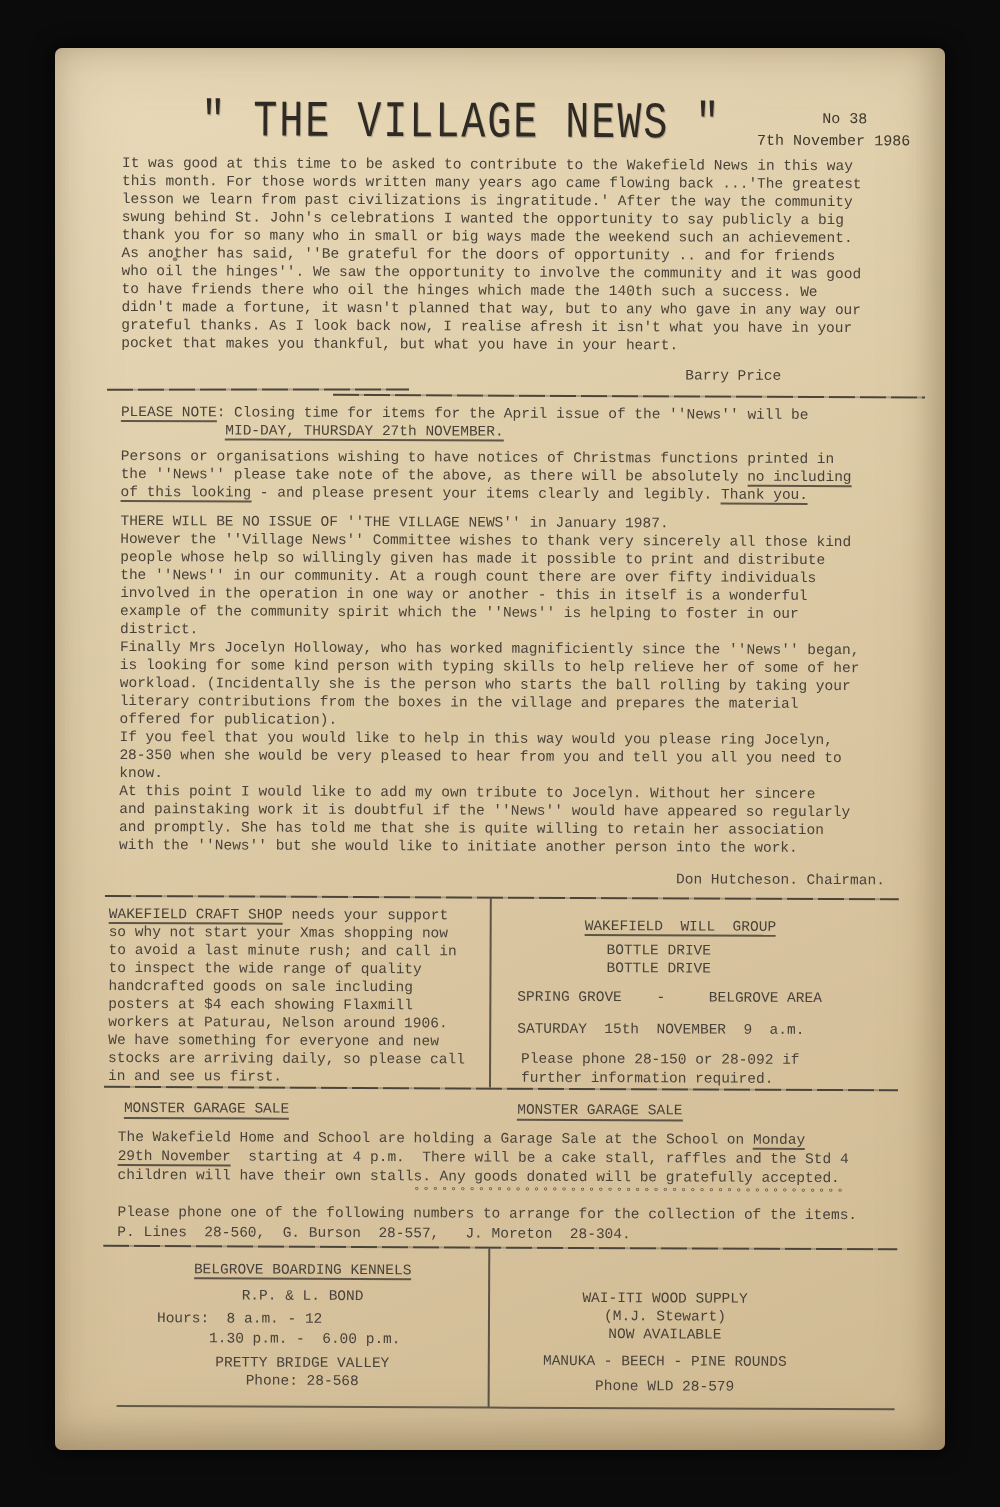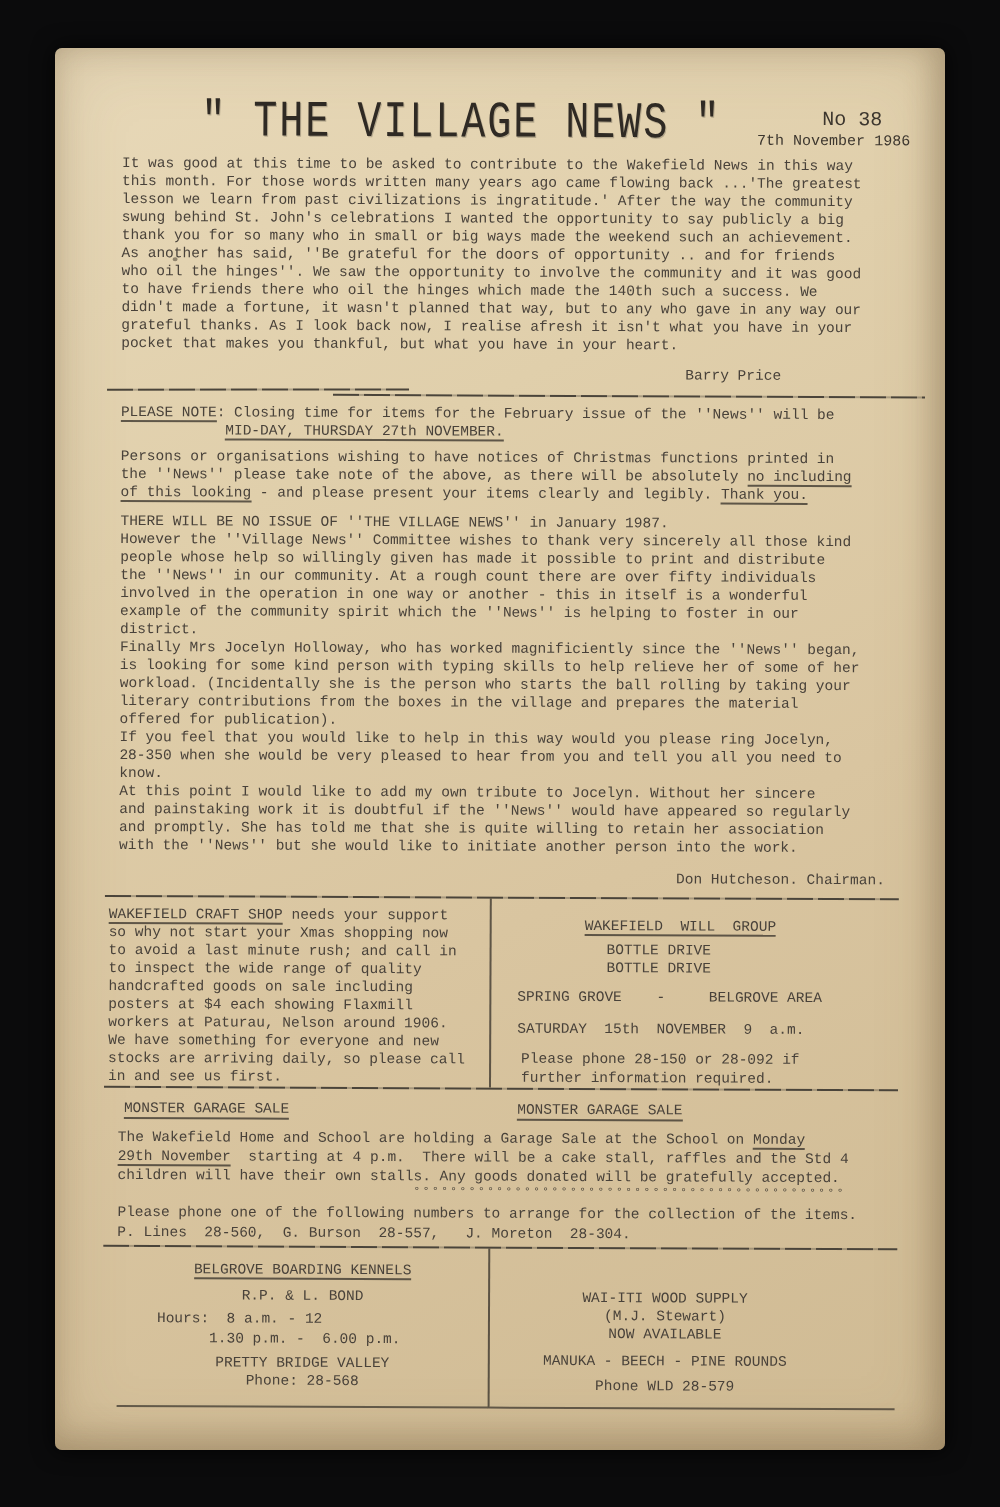--- a/index.html
+++ b/index.html
@@ -20,21 +20,21 @@
     transform:rotate(.25deg);transform-origin:80px 120px;
     color:#49423a;
     font-size:14.5px;line-height:18px;
   }
   .masthead{position:absolute;left:146px;top:46px;
     font-size:40px;line-height:44px;letter-spacing:2px;
     transform:scaleY(1.28);transform-origin:left top;
     color:#2f2a24;white-space:nowrap;
     text-shadow:1px 1px 0 rgba(47,42,36,.25);
   }
-  .issue-no{position:absolute;left:767px;top:60px;font-size:20px;white-space:nowrap;color:#3c362e;}
+  .issue-no{position:absolute;left:767px;top:60px;font-size:15px;white-space:nowrap;color:#3c362e;}
   .issue-date{position:absolute;left:702px;top:82px;font-size:15px;white-space:nowrap;color:#3c362e;text-align:center;}
   .main{position:absolute;left:67px;top:0;width:778px;}
   .para{white-space:pre-wrap;}
   .u{border-bottom:2px solid rgba(62,56,47,.8);}
   .sig1{margin-top:12px;text-align:right;padding-right:118px;}
   .sig2{margin-top:14px;text-align:right;padding-right:12px;}
   .div2{margin-top:4px;height:12px;position:relative;}
   .hline{height:2px;
     background:repeating-linear-gradient(90deg,#4a443a 0,#4a443a 26px,rgba(74,68,58,.35) 26px,rgba(74,68,58,.35) 31px);
   }
@@ -98,21 +98,21 @@
 didn't made a fortune, it wasn't planned that way, but to any who gave in any way our
 grateful thanks. As I look back now, I realise afresh it isn't what you have in your
 pocket that makes you thankful, but what you have in your heart.</div>
       <div class="sig1">Barry Price</div>
 
       <div class="div2">
         <div class="hline a"></div>
         <div class="hline b"></div>
       </div>
 
-      <div id="note" class="para"><span class="u">PLEASE NOTE</span><span>: Closing time for items for the February issue of the ''News'' will be
+      <div id="note" class="para"><span class="u">PLEASE NOTE</span><span>: Closing time for items for the April issue of the ''News'' will be
             </span><span class="u">MID-DAY, THURSDAY 27th NOVEMBER.</span></div>
       <div id="persons" class="para"><span>Persons or organisations wishing to have notices of Christmas functions printed in
 the ''News'' please take note of the above, as there will be absolutely </span><span class="u">no including</span><span>
 </span><span class="u">of this looking</span><span> - and please present your items clearly and legibly. </span><span class="u">Thank you.</span></div>
       <div id="noissue" class="para">THERE WILL BE NO ISSUE OF ''THE VILLAGE NEWS'' in January 1987.</div>
       <div class="para">However the ''Village News'' Committee wishes to thank very sincerely all those kind
 people whose help so willingly given has made it possible to print and distribute
 the ''News'' in our community. At a rough count there are over fifty individuals
 involved in the operation in one way or another - this in itself is a wonderful
 example of the community spirit which the ''News'' is helping to foster in our

